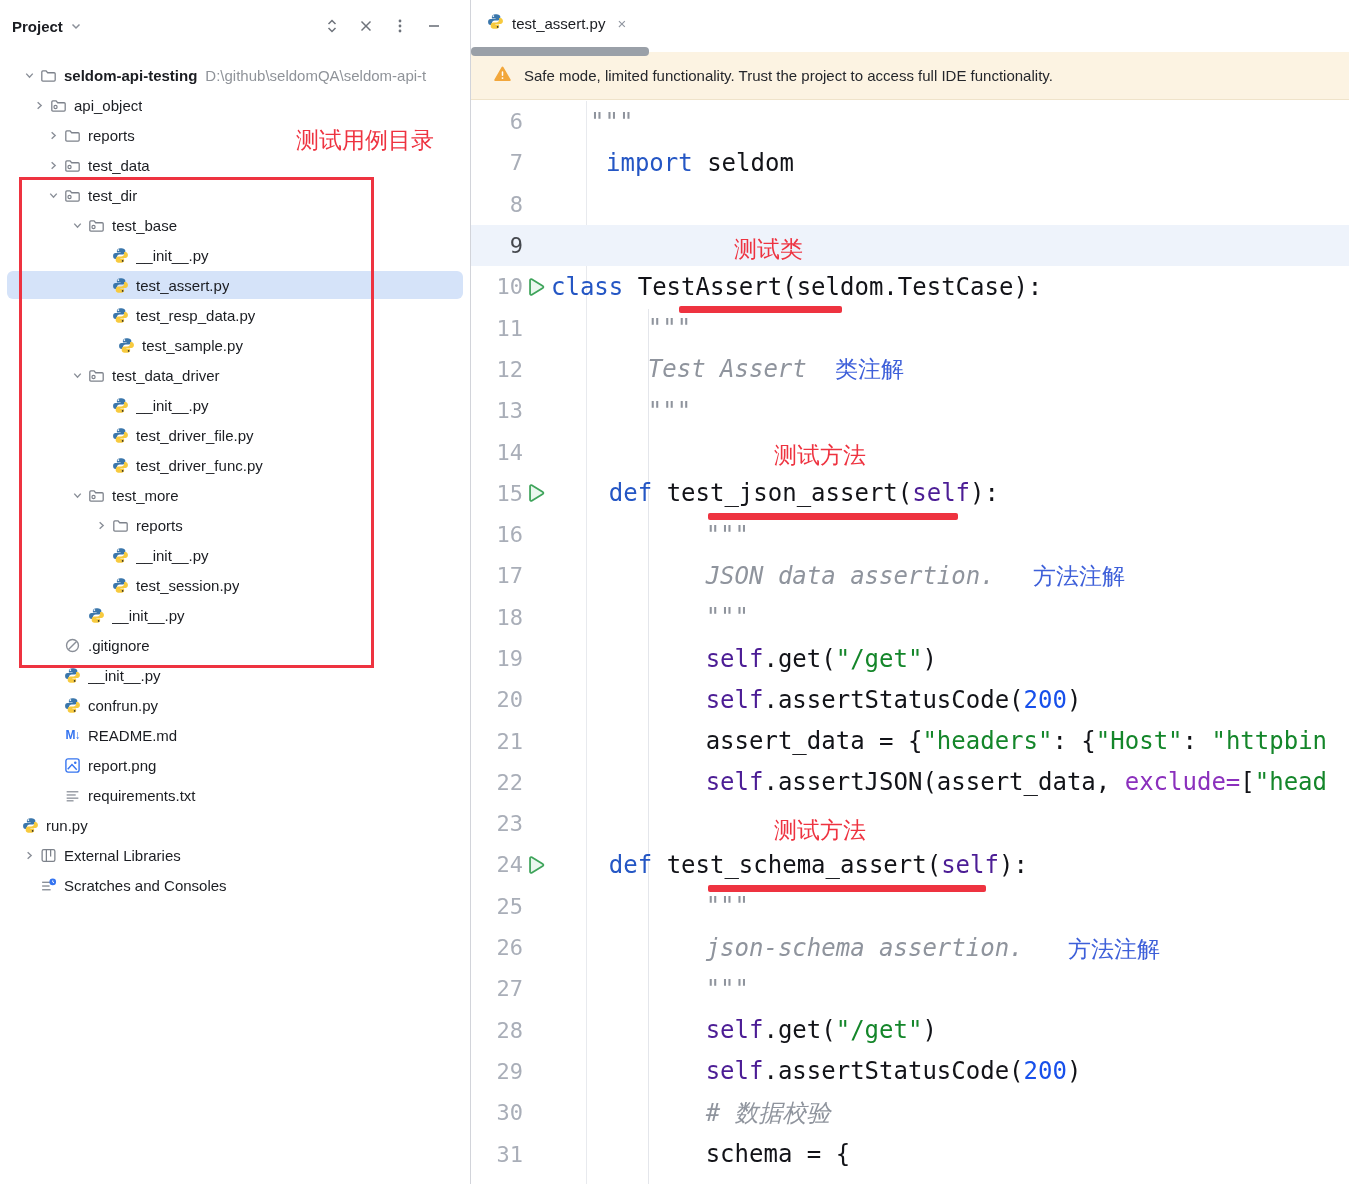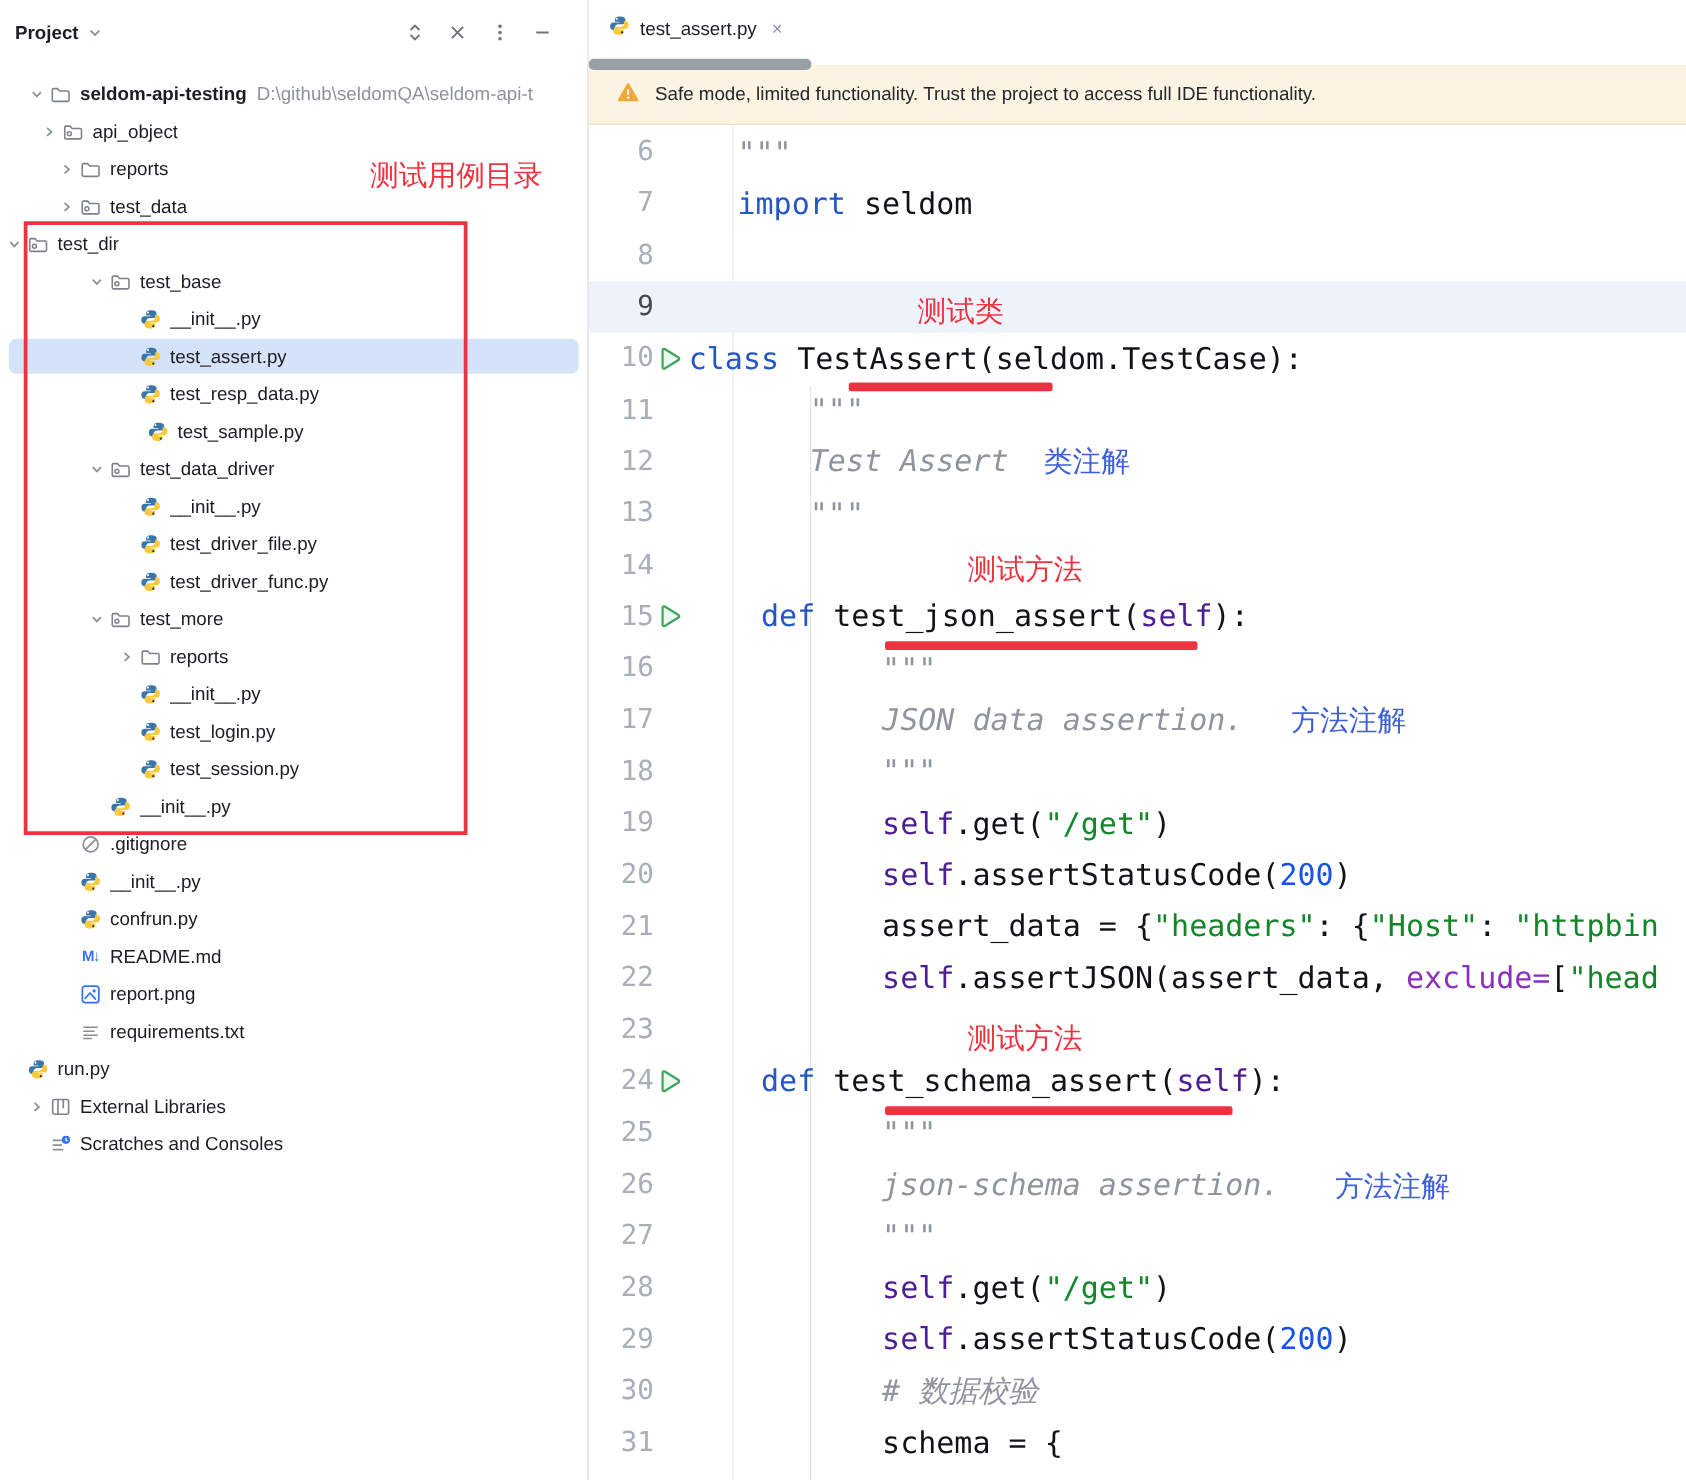--- a/index.html
+++ b/index.html
@@ -150,21 +150,21 @@
           </svg>
         </span>
         <span class="ticon">
           <svg width="17" height="17" viewBox="0 0 16 16">
             <path d="M1.7 4.7c0-.6.4-1 1-1h3l1.5 1.7h6.1c.6 0 1 .4 1 1v5.9c0 .6-.4 1-1 1H2.7c-.6 0-1-.4-1-1z" fill="none" stroke="#7d828b" stroke-width="1.2"></path>
             <circle cx="5.2" cy="9.4" r="1.5" fill="none" stroke="#7d828b" stroke-width="1.1"></circle>
           </svg>
         </span>
         <span class="tlabel">test_data</span>
       </div>
-      <div class="tree-row" style="">
+      <div class="tree-row" style="padding-left: 42px;">
         <span class="chev-slot">
           <svg width="13" height="13" viewBox="0 0 14 14">
             <polyline points="3.5,5 7,8.8 10.5,5" fill="none" stroke="#8a8f98" stroke-width="1.5"></polyline>
           </svg>
         </span>
         <span class="ticon">
           <svg width="17" height="17" viewBox="0 0 16 16">
             <path d="M1.7 4.7c0-.6.4-1 1-1h3l1.5 1.7h6.1c.6 0 1 .4 1 1v5.9c0 .6-.4 1-1 1H2.7c-.6 0-1-.4-1-1z" fill="none" stroke="#7d828b" stroke-width="1.2"></path>
             <circle cx="5.2" cy="9.4" r="1.5" fill="none" stroke="#7d828b" stroke-width="1.1"></circle>
           </svg>
@@ -314,32 +314,20 @@
         <span class="chev-slot"></span>
         <span class="ticon">
           <svg width="17" height="17" viewBox="0 0 16 16">
             <path d="M7.9 1.2c-2 0-3.3.9-3.3 2.2v1.7h3.5v.6H3.4c-1.5 0-2.4 1.2-2.4 2.8s.9 2.9 2.4 2.9h1.2V9.6c0-1.4 1.2-2.6 2.7-2.6h3c1.2 0 2.2-1 2.2-2.3V3.4c0-1.3-1.7-2.2-3.5-2.2z" fill="#3a76ab"></path>
             <circle cx="6" cy="2.9" r=".8" fill="#fff"></circle>
             <path d="M8.1 14.8c2 0 3.3-.9 3.3-2.2v-1.7H7.9v-.6h4.7c1.5 0 2.4-1.2 2.4-2.8S14.1 4.6 12.6 4.6h-1.2v1.8c0 1.4-1.2 2.6-2.7 2.6h-3c-1.2 0-2.2 1-2.2 2.3v1.3c0 1.3 1.7 2.2 3.5 2.2z" fill="#f7ca3e"></path>
             <circle cx="10" cy="13.1" r=".8" fill="#2b2b2b"></circle>
           </svg>
         </span>
         <span class="tlabel">__init__.py</span>
-      </div>
-      <div class="tree-row" style="padding-left: 90px;">
-        <span class="chev-slot"></span>
-        <span class="ticon">
-          <svg width="17" height="17" viewBox="0 0 16 16">
-            <path d="M7.9 1.2c-2 0-3.3.9-3.3 2.2v1.7h3.5v.6H3.4c-1.5 0-2.4 1.2-2.4 2.8s.9 2.9 2.4 2.9h1.2V9.6c0-1.4 1.2-2.6 2.7-2.6h3c1.2 0 2.2-1 2.2-2.3V3.4c0-1.3-1.7-2.2-3.5-2.2z" fill="#3a76ab"></path>
-            <circle cx="6" cy="2.9" r=".8" fill="#fff"></circle>
-            <path d="M8.1 14.8c2 0 3.3-.9 3.3-2.2v-1.7H7.9v-.6h4.7c1.5 0 2.4-1.2 2.4-2.8S14.1 4.6 12.6 4.6h-1.2v1.8c0 1.4-1.2 2.6-2.7 2.6h-3c-1.2 0-2.2 1-2.2 2.3v1.3c0 1.3 1.7 2.2 3.5 2.2z" fill="#f7ca3e"></path>
-            <circle cx="10" cy="13.1" r=".8" fill="#2b2b2b"></circle>
-          </svg>
-        </span>
-        <span class="tlabel">test_login.py</span>
       </div>
       <div class="tree-row" style="padding-left: 90px;">
         <span class="chev-slot"></span>
         <span class="ticon">
           <svg width="17" height="17" viewBox="0 0 16 16">
             <path d="M7.9 1.2c-2 0-3.3.9-3.3 2.2v1.7h3.5v.6H3.4c-1.5 0-2.4 1.2-2.4 2.8s.9 2.9 2.4 2.9h1.2V9.6c0-1.4 1.2-2.6 2.7-2.6h3c1.2 0 2.2-1 2.2-2.3V3.4c0-1.3-1.7-2.2-3.5-2.2z" fill="#3a76ab"></path>
             <circle cx="6" cy="2.9" r=".8" fill="#fff"></circle>
             <path d="M8.1 14.8c2 0 3.3-.9 3.3-2.2v-1.7H7.9v-.6h4.7c1.5 0 2.4-1.2 2.4-2.8S14.1 4.6 12.6 4.6h-1.2v1.8c0 1.4-1.2 2.6-2.7 2.6h-3c-1.2 0-2.2 1-2.2 2.3v1.3c0 1.3 1.7 2.2 3.5 2.2z" fill="#f7ca3e"></path>
             <circle cx="10" cy="13.1" r=".8" fill="#2b2b2b"></circle>
           </svg>
@@ -497,21 +485,21 @@
     <div class="gutter-sep"></div>
   <div class="indent-guide" style="left: 176.84px; top: 208px; bottom: 0px;"></div>
       <div class="code-line">
         <span class="lnum">6</span>
         <span class="gut-slot"></span>
         <span class="code-text" style="padding-left: 4px;"><span class="seg-doc">"""</span></span>
       </div>
       <div class="code-line">
         <span class="lnum">7</span>
         <span class="gut-slot"></span>
-        <span class="code-text" style="padding-left: 4px;"><span class="seg-kw">import </span><span class="seg-txt">seldom</span></span>
+        <span class="code-text" style="padding-left: 4px; margin-left: 16px;"><span class="seg-kw">import </span><span class="seg-txt">seldom</span></span>
       </div>
       <div class="code-line">
         <span class="lnum">8</span>
         <span class="gut-slot"></span>
         <span class="code-text" style="padding-left: 4px;"></span>
       </div>
       <div class="code-line caret">
         <span class="lnum active">9</span>
         <span class="gut-slot"></span>
         <span class="code-text" style="padding-left: 4px;"></span>

